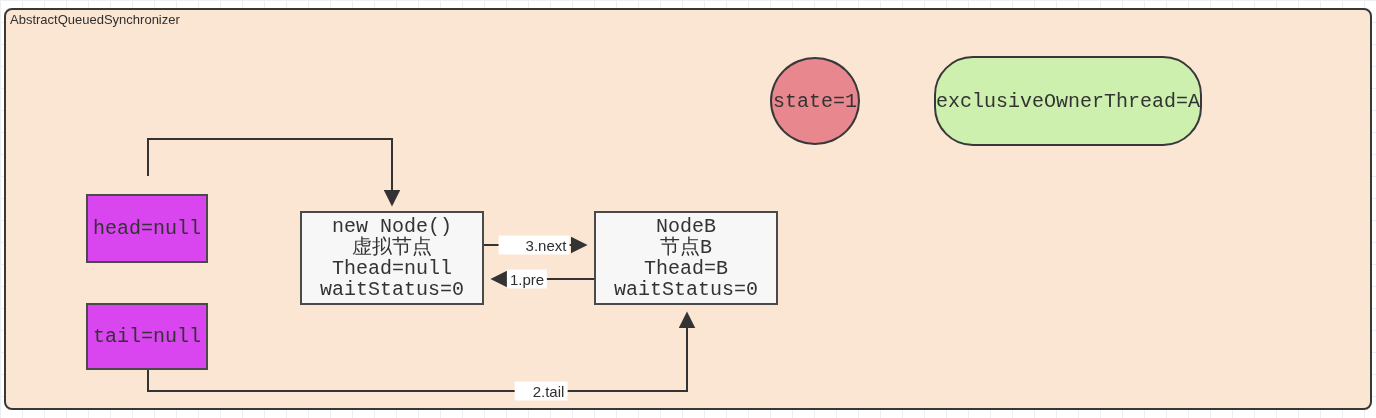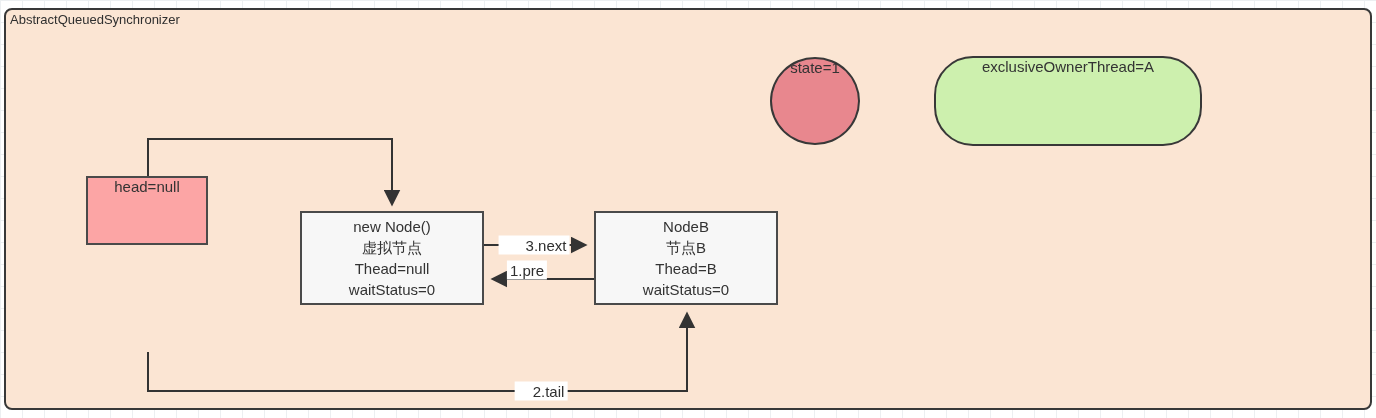--- a/index.html
+++ b/index.html
@@ -34,42 +34,45 @@
     color: #2f2f2f;
   }
   .connectors {
     position: absolute;
     left: 0; top: 0;
     width: 1364px; height: 398px;
   }
   .shape {
     position: absolute;
     display: flex;
+    align-items: center;
     justify-content: center;
-    font-size: 15px;
+    font-size: 20px;
     text-align: center;
+    font-family: Liberation Mono, monospace;
   }
   .circle {
     left: 764px; top: 47px;
     width: 90px; height: 88px;
     background: #e8878e;
     border: 2px solid #383838;
     border-radius: 50%;
   }
   .pill {
     left: 928px; top: 46px;
     width: 268px; height: 90px;
     background: #cdf0ae;
     border: 2px solid #383838;
     border-radius: 39px;
   }
   .ptr-box {
     width: 122px; height: 69px;
-    background: #fca5a5;
+    background: #d946ef;
     border: 2px solid #4a4a4a;
+    margin-top: 18px;
   }
   .ptr-head { left: 80px; top: 166px; }
   .ptr-tail { left: 80px; top: 275px; height: 67px; }
   .node-box {
     width: 184px; height: 94px;
     background: #f7f7f7;
     border: 2px solid #4a4a4a;
     flex-direction: column;
     line-height: 21px;
   }
@@ -79,21 +82,21 @@
     position: absolute;
     transform: translate(-50%, -50%);
     background: #ffffff;
     padding: 0 3px;
     font-size: 15px;
     line-height: 19px;
     color: #2f2f2f;
     white-space: nowrap;
   }
   .lbl-next { left: 528px; top: 235px; padding-left: 27px; }
-  .lbl-pre  { left: 521px; top: 260px; }
+  .lbl-pre  { left: 521px; top: 269px; }
   .lbl-tail { left: 535px; top: 381px; padding-left: 18px; }
   .watermark {
     position: absolute;
     right: 10px; bottom: 4px;
     font-size: 23px;
     font-weight: bold;
     letter-spacing: 2px;
     color: #fffdf6;
     text-shadow: 2px 2px 0 #6f6f6f, 1px 1px 0 #8a8a8a;
     white-space: nowrap;
@@ -128,20 +131,23 @@
     </div>
 
     <div class="shape pill">
       <span>exclusiveOwnerThread=A</span>
     </div>
 
     <div class="shape ptr-box ptr-head">
       <span>head=null</span>
     </div>
 
+    <div class="shape ptr-box ptr-tail">
+      <span>tail=null</span>
+    </div>
 
     <div class="shape node-box node-new">
       <div>new Node()</div>
       <div>虚拟节点</div>
       <div>Thead=null</div>
       <div>waitStatus=0</div>
     </div>
 
     <div class="shape node-box node-b">
       <div>NodeB</div>

